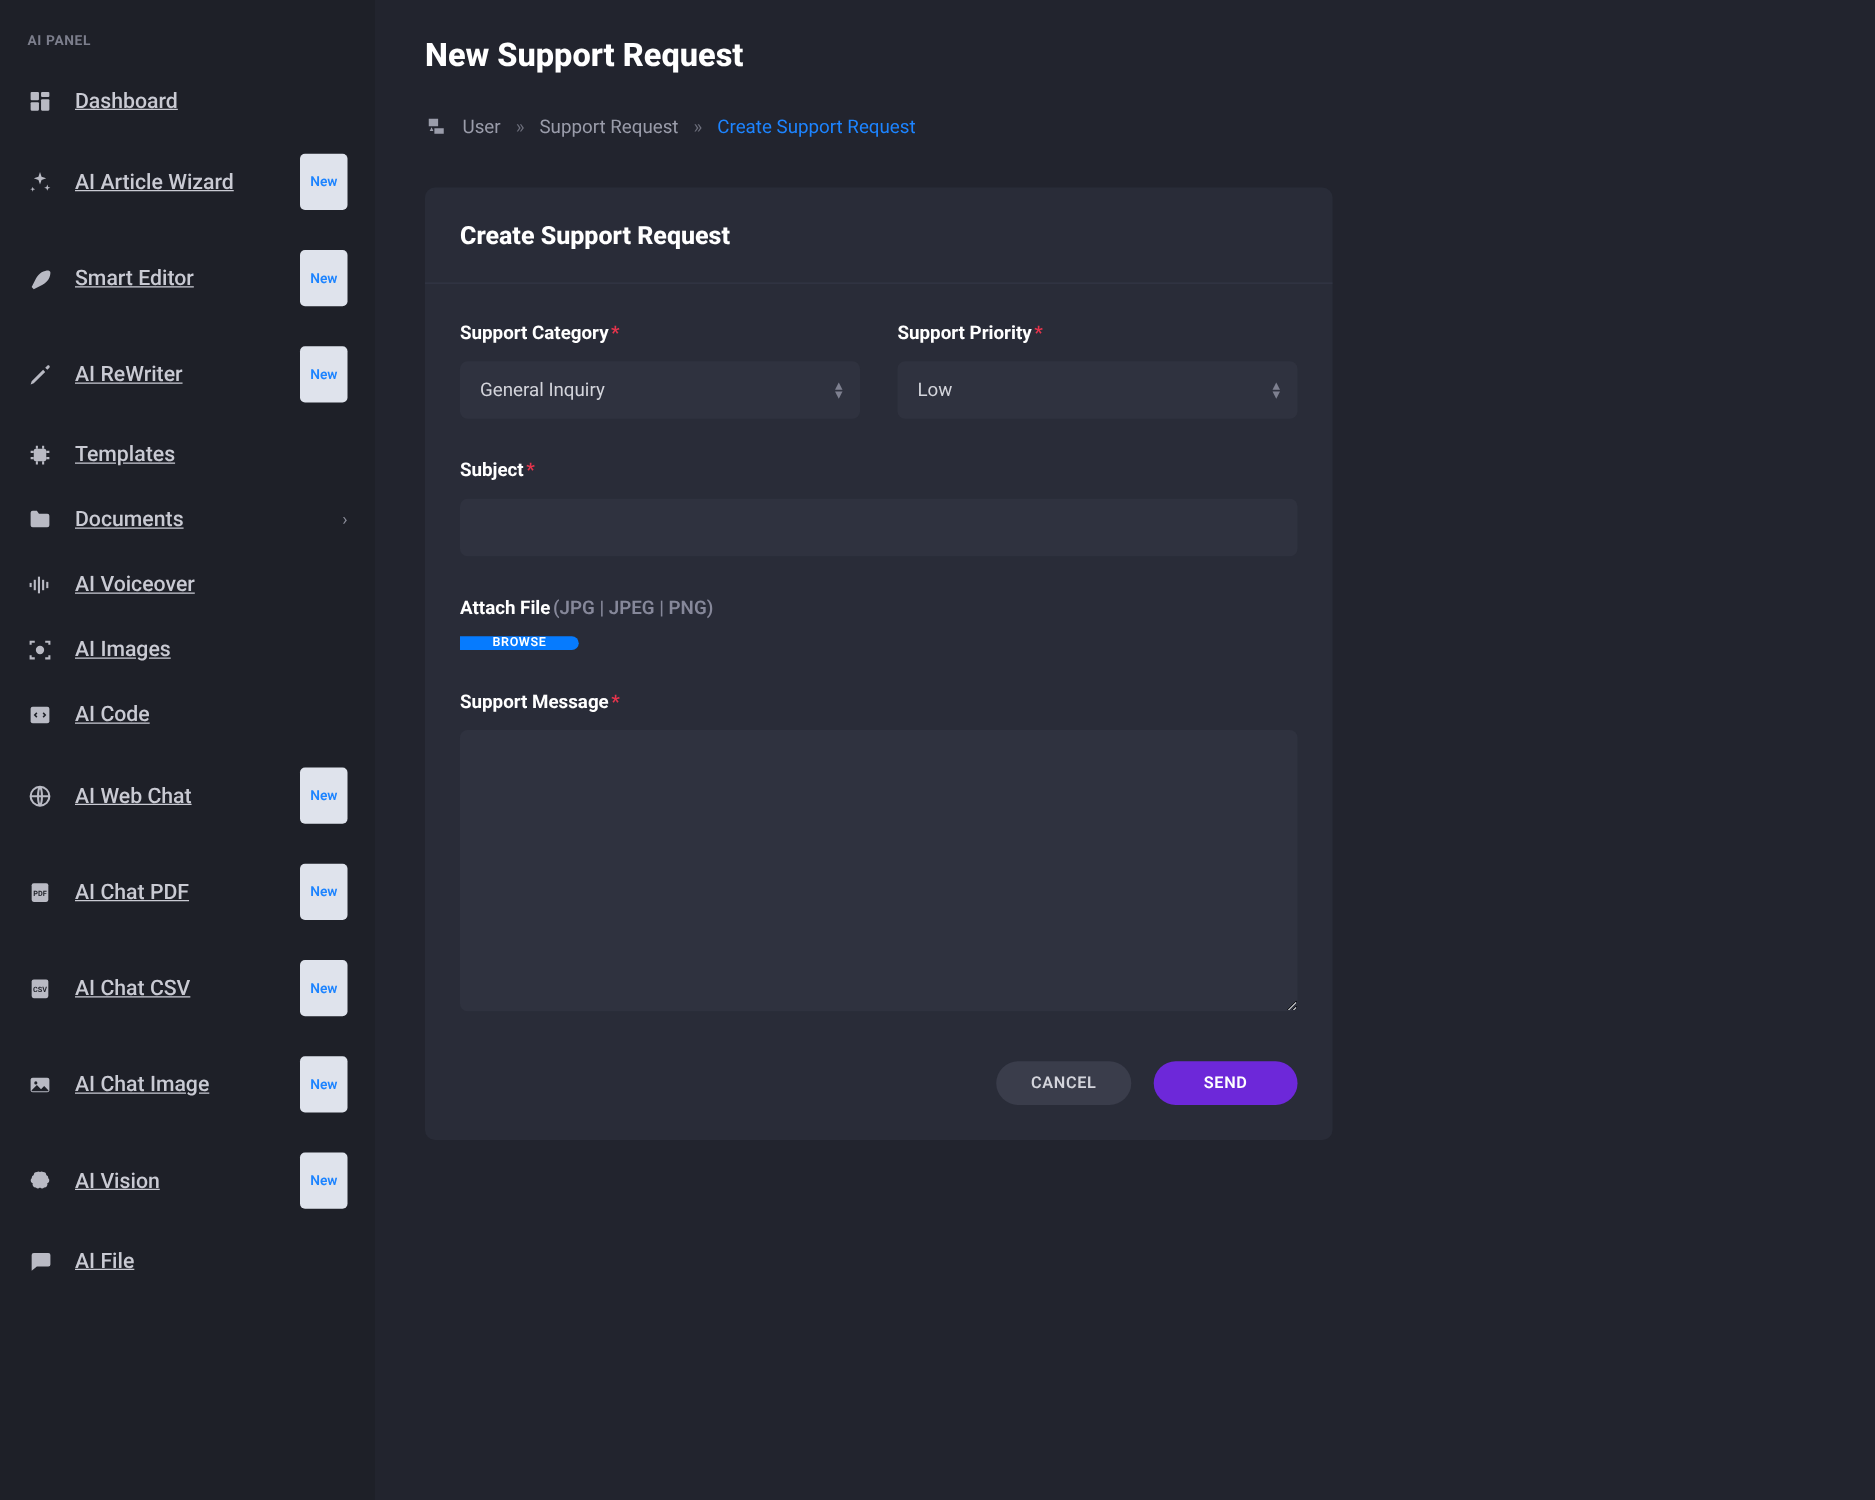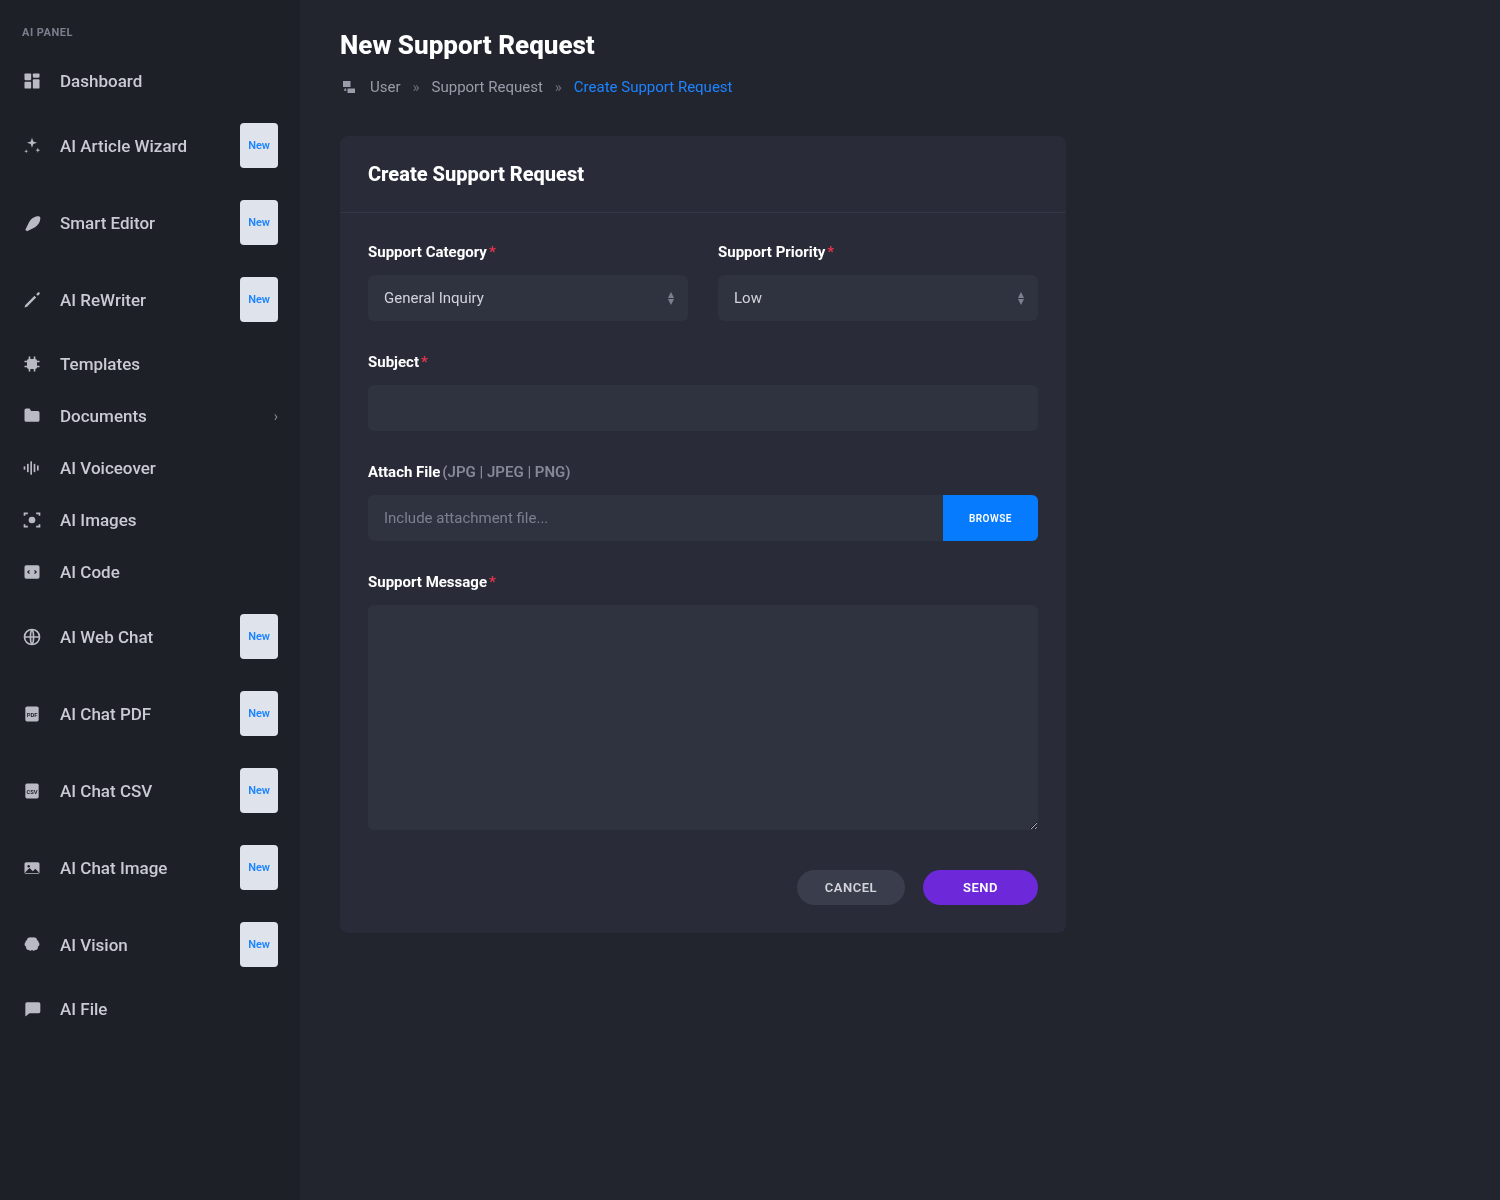--- a/index.html
+++ b/index.html
@@ -1,25 +1,25 @@
 <!DOCTYPE html>
 <html><head>
 <meta charset="utf-8">
 <style>
 * { margin:0; padding:0; box-sizing:border-box; font-family:-apple-system,BlinkMacSystemFont,"Segoe UI",Roboto,Helvetica,Arial,sans-serif; }
 body { background:#22242e; color:#d3d4db; width:1500px; height:1200px; overflow:hidden; display:flex; }
 .sidebar { width:300px; background:#1e2028; padding:20px 14px 20px 14px; overflow-y:auto; }
 .sidebar-title { font-size:11px; font-weight:700; color:#7c7e8c; letter-spacing:.5px; padding:6px 8px 16px 8px; }
 .nav-item { display:flex; align-items:center; gap:18px; padding:16px 8px; cursor:pointer; border-radius:6px; }
 .nav-icon { width:20px; height:20px; flex:0 0 20px; display:flex; align-items:center; justify-content:center; color:#b9bac4; }
-.nav-label { flex:1; font-size:17px; color:#c9cad3; font-weight:500; }
+.nav-label { flex:1; font-size:17px; color:#c9cad3; font-weight:500;text-decoration:underline; }
 .badge { font-size:11px; font-weight:600; color:#1d84ff; background:#dfe3ec; padding:16px 8px; border-radius:4px; }
 .chev { color:#8a8c98; font-size:14px; }
 .main { flex:1; padding:30px 40px; overflow-y:auto; }
-.page-title { font-size:26px; font-weight:800; color:#fff; margin-bottom:18px; }
+.page-title { font-size:26px; font-weight:800; color:#fff; margin-bottom:32px; }
 .breadcrumb { display:flex; align-items:center; gap:12px; font-size:15px; color:#9a9caa; margin-bottom:40px; }
 .breadcrumb .sep { color:#6d6f7c; }
 .breadcrumb .active { color:#1d84ff; }
 .bc-icon { color:#9a9caa; display:flex; }
 .card { background:#292c38; border-radius:8px; width:726px; }
 .card-header { padding:26px 28px; font-size:20px; font-weight:800; color:#fff; border-bottom:1px solid #333645; }
 .card-body { padding:30px 28px 28px 28px; }
 .row { display:flex; gap:30px; margin-bottom:32px; }
 .field { flex:1; }
 .label { font-size:15px; font-weight:700; color:#fff; margin-bottom:14px; display:flex; align-items:center; gap:2px; }
@@ -246,21 +246,20 @@
           </div>
         <input class="input" type="text" value="" style="">
       </div>
 
       <div class="field" style="margin-bottom:32px;">
         <div class="label">
           <span>Attach File </span>
           <span class="hint">(JPG | JPEG | PNG)</span>
         </div>
         <div class="filebar">
-          <input class="fileinput" type="text" placeholder="Include attachment file..." style="">
           <button class="browse-btn">BROWSE</button>
         </div>
       </div>
 
       <div class="field">
         <div class="label">
             <span>Support Message</span>
             <span class="req">*</span>
           </div>
         <textarea class="textarea" style=""></textarea>

